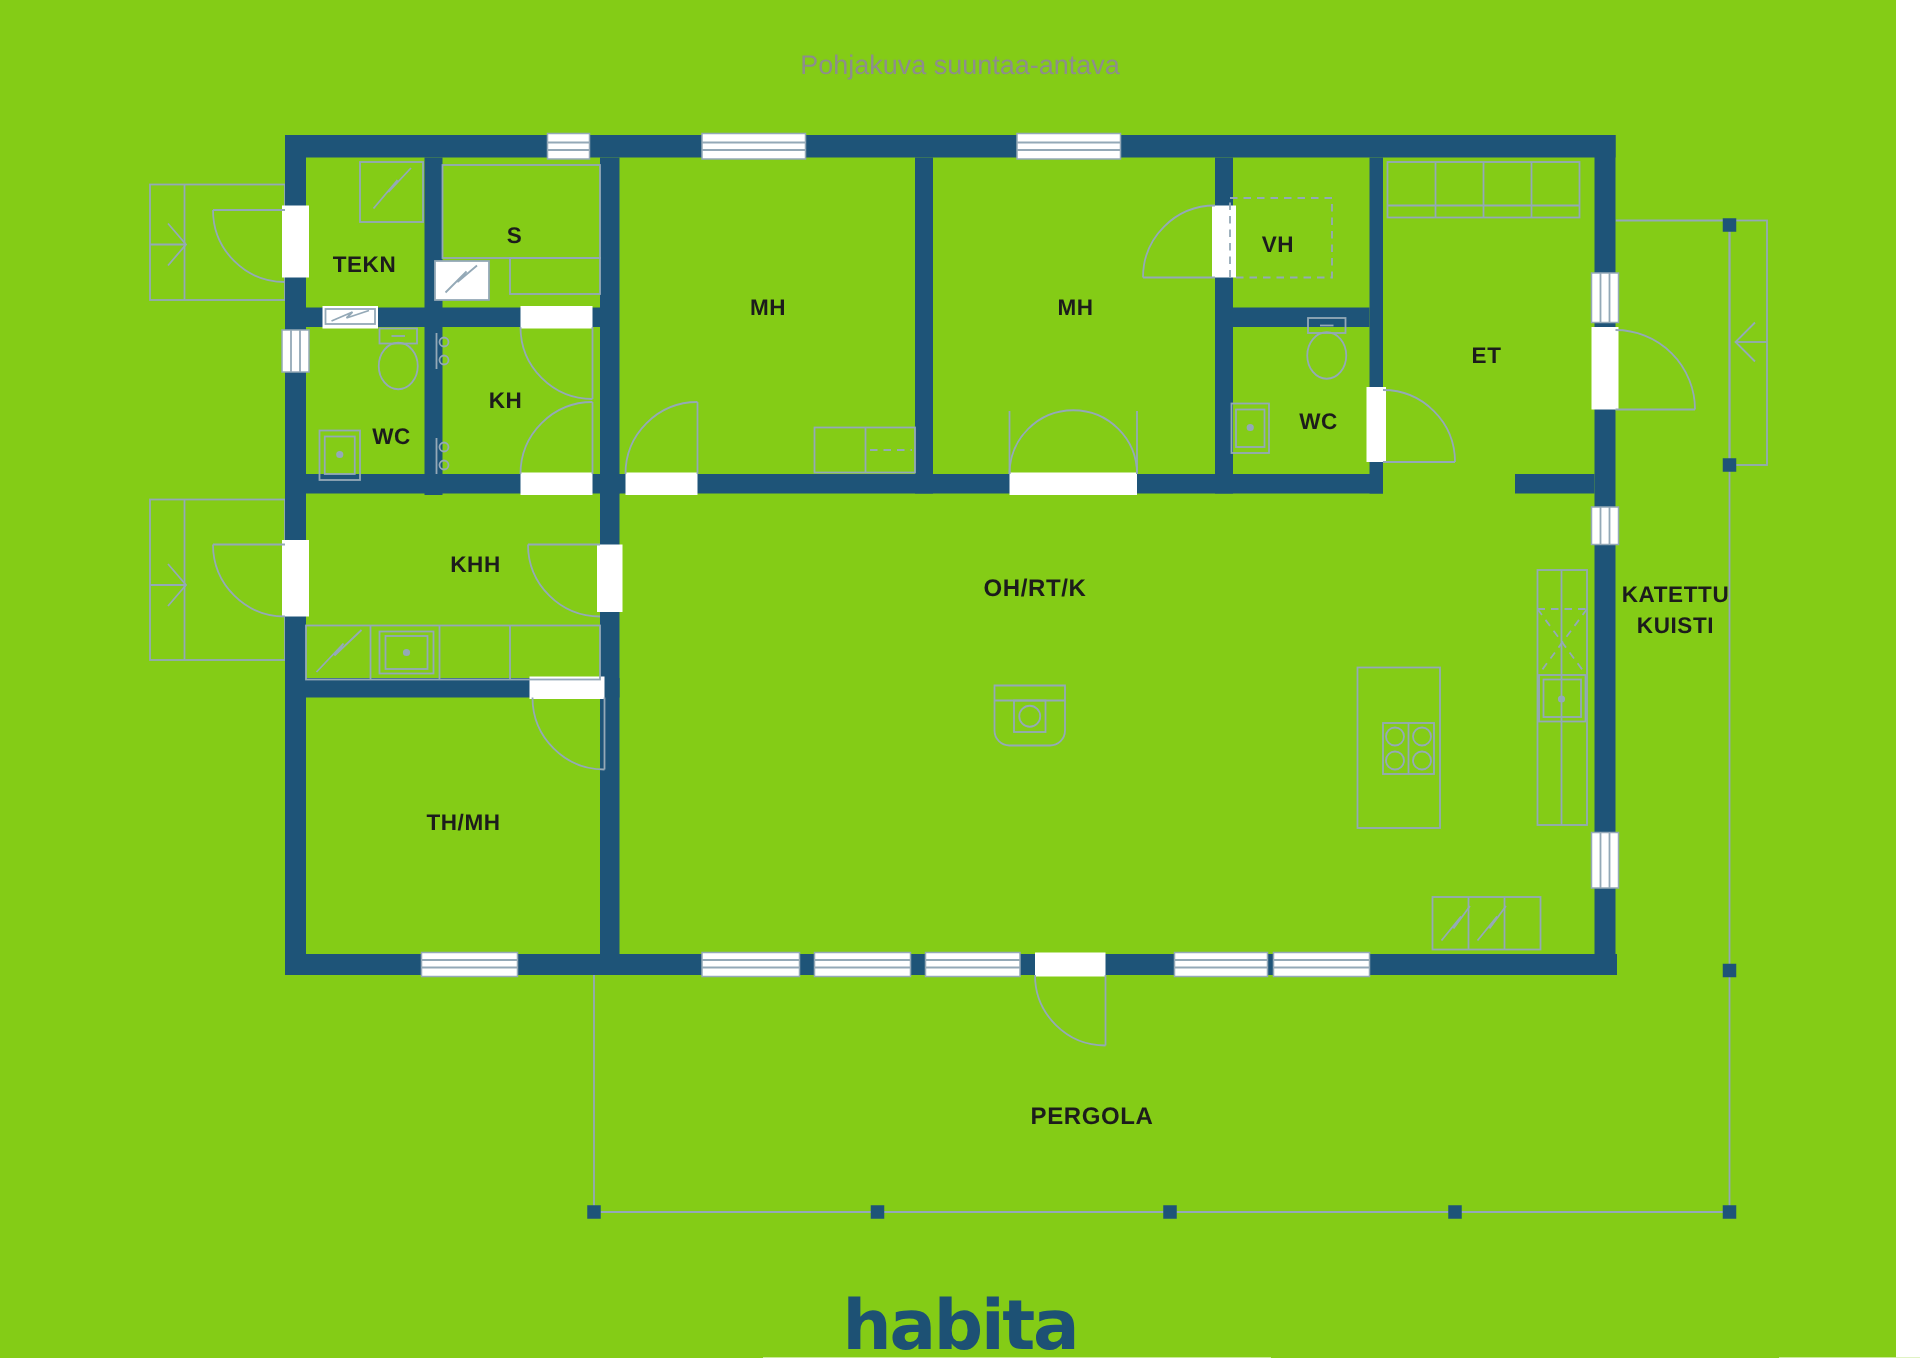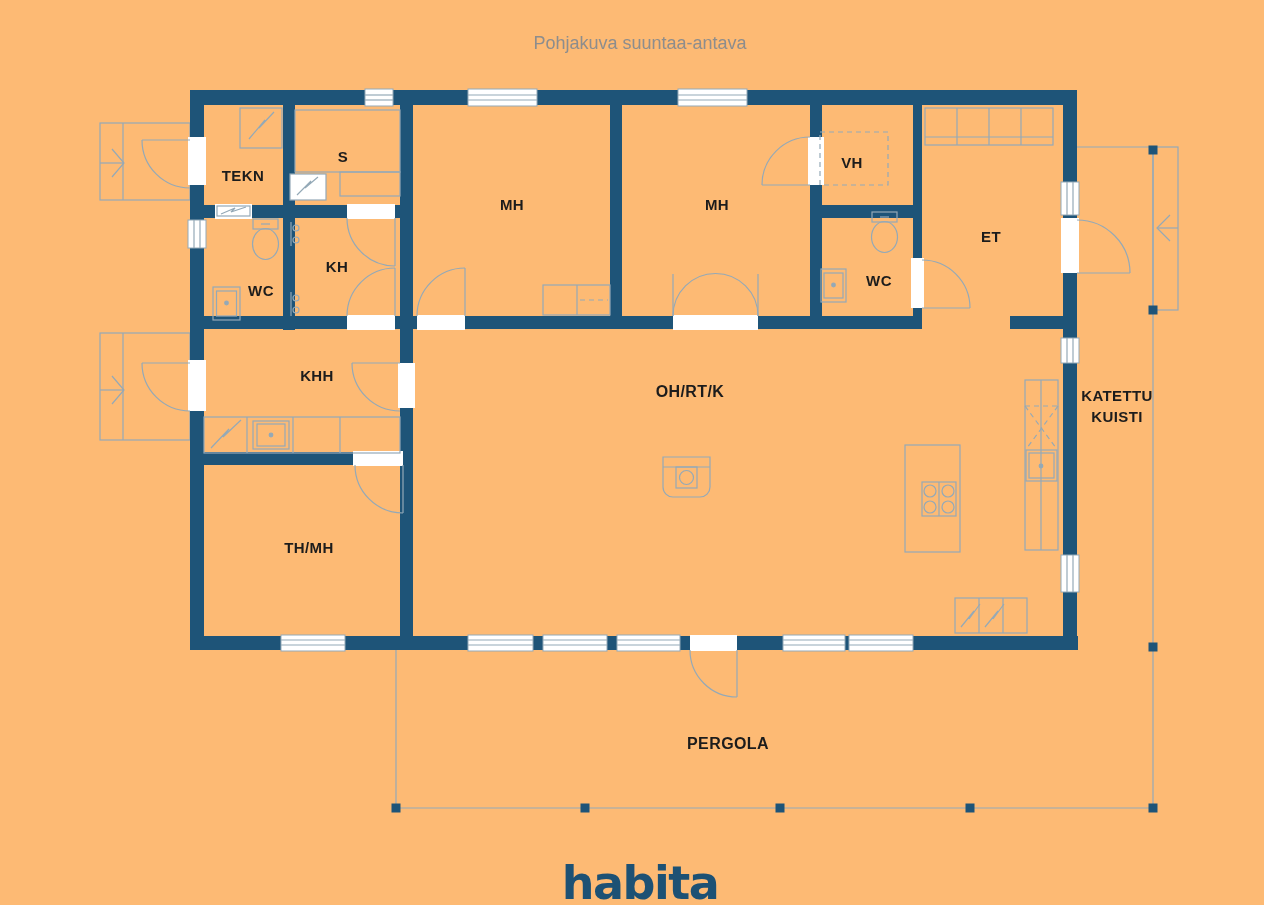--- a/index.html
+++ b/index.html
@@ -1,16 +1,16 @@
 <!DOCTYPE html>
 <html style="--wall: #1e5478; --line: #94a9b7; --label: #1c1c1c; --title: #8d8d8d; --logo: #1d5174;"><head>
 <meta charset="utf-8">
 <style>
   html,body{margin:0;padding:0;background:#fff;}
-  .page{position:relative;width:1264px;height:905px;background:#fdba74;overflow:hidden;
+  .page{position:relative;width:1264px;height:905px;background:#84cc16;overflow:hidden;
         font-family:"Liberation Sans",sans-serif;}
   svg{position:absolute;left:0;top:0;}
   .wall{fill:var(--wall,#1e5478);}
   .thin{stroke:var(--line,#94a9b7);stroke-width:1.2;fill:none;}
   .thinf{stroke:var(--line,#94a9b7);stroke-width:1.2;fill:#fff;}
   .win{stroke:var(--line,#94a9b7);stroke-width:1;fill:#fff;}
   .gap{fill:#fff;}
   .dash{stroke-dasharray:5 4;}
   .lbl{fill:var(--label,#1c1c1c);font-size:15px;font-weight:bold;letter-spacing:.4px;
        text-anchor:middle;font-family:"Liberation Sans",sans-serif;}

